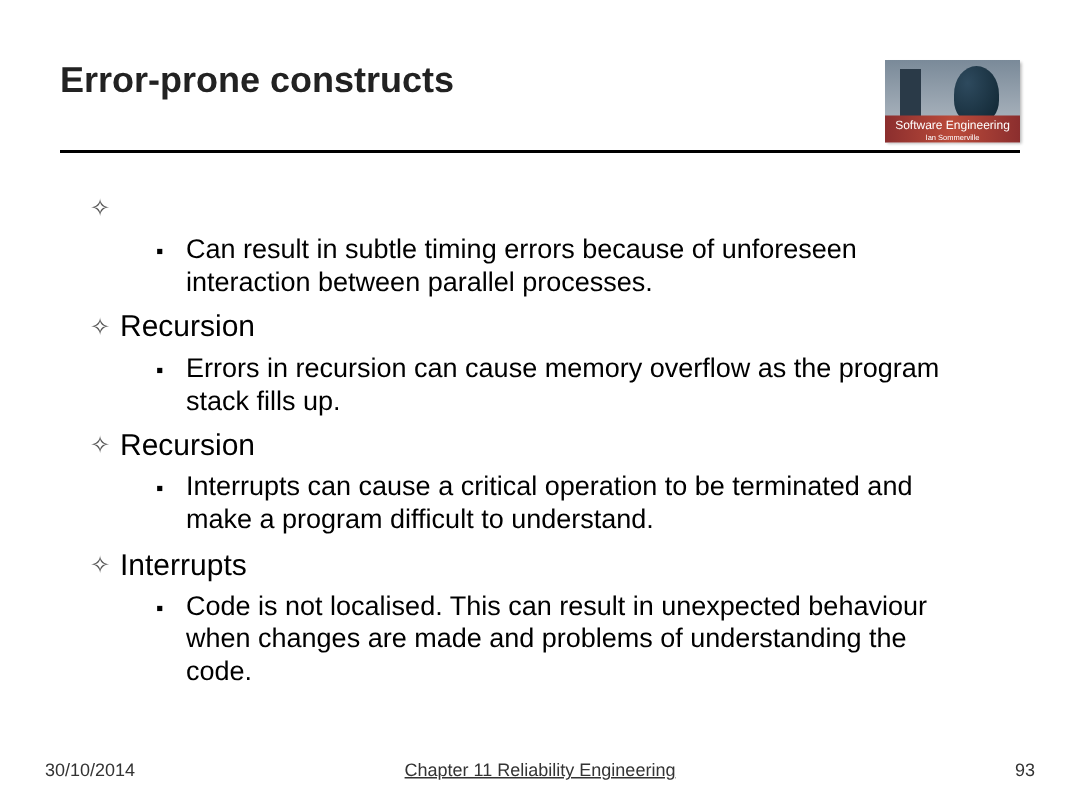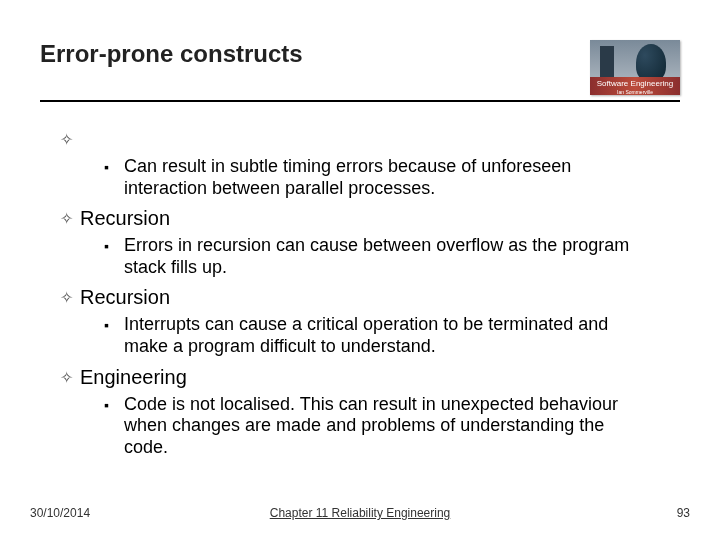--- a/index.html
+++ b/index.html
@@ -164,35 +164,35 @@
       <span class="marker">▪</span>
       <span>Can result in subtle timing errors because of unforeseen interaction between parallel processes.</span>
     </div>
 
     <div class="lvl1">
       <span class="marker">✧</span>
       <span>Recursion</span>
     </div>
     <div class="lvl2">
       <span class="marker">▪</span>
-      <span>Errors in recursion can cause between overflow as the program stack fills up.</span>
+      <span>Errors in recursion can cause memory overflow as the program stack fills up.</span>
     </div>
 
     <div class="lvl1">
       <span class="marker">✧</span>
       <span>Recursion</span>
     </div>
     <div class="lvl2">
       <span class="marker">▪</span>
       <span>Interrupts can cause a critical operation to be terminated and make a program difficult to understand.</span>
     </div>
 
     <div class="lvl1">
       <span class="marker">✧</span>
-      <span>Engineering</span>
+      <span>Interrupts</span>
     </div>
     <div class="lvl2">
       <span class="marker">▪</span>
       <span>Code is not localised. This can result in unexpected behaviour when changes are made and problems of understanding the code.</span>
     </div>
 
   </div>
 
   <div class="footer">
     <span class="left">30/10/2014</span>

